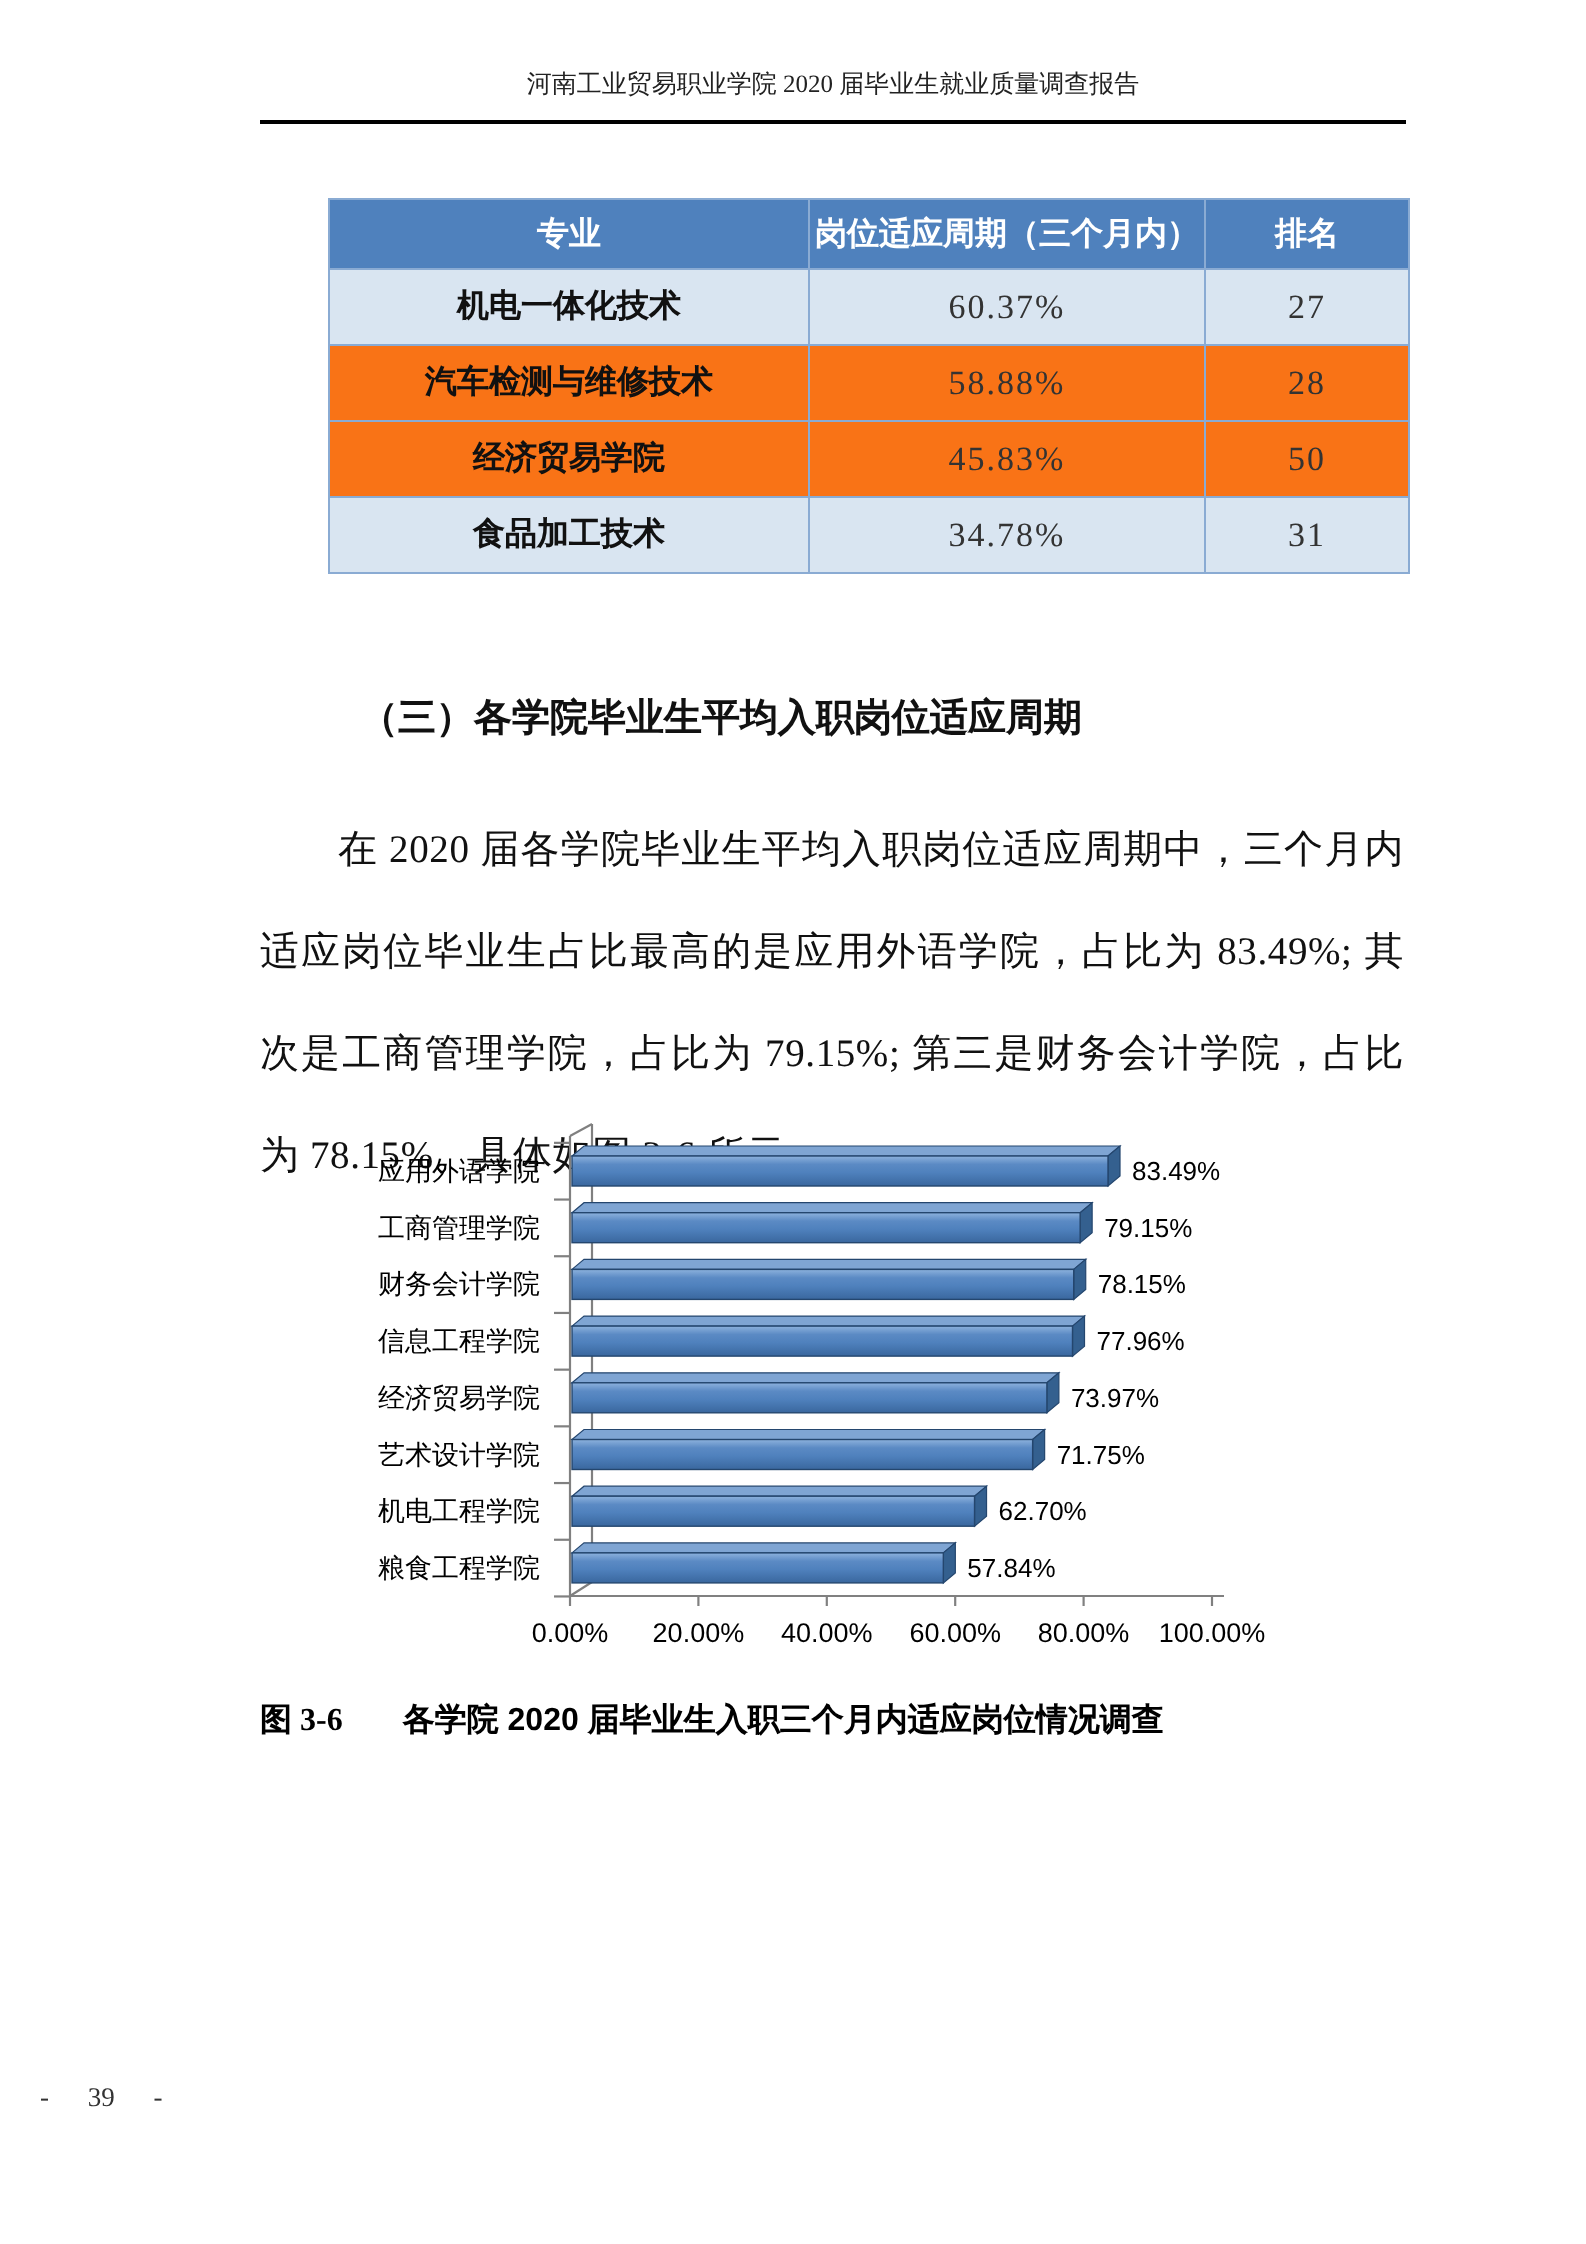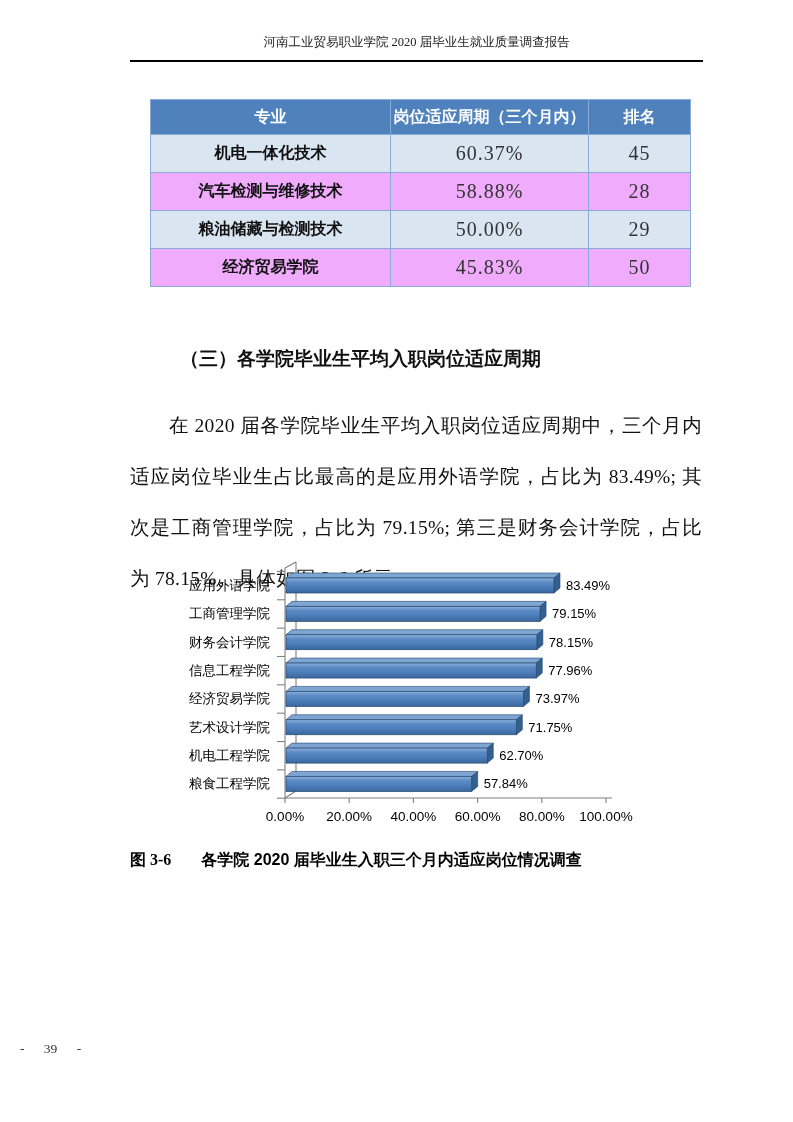--- a/index.html
+++ b/index.html
@@ -10,44 +10,44 @@
     overflow:hidden; margin:0 auto;
   }
   
   .doc-header {
     position:absolute; top:34px; left:110px; width:573px;
     text-align:center; font-size:12.5px; color:#222;
     padding-bottom:9px; border-bottom:2px solid #000;
   }
   
   .data-table {
-    position:absolute; top:99px; left:130px; width:540px;
+    position:absolute; top:99px; left:144px; width:540px;
     border-collapse:collapse; table-layout:fixed;
   }
   .data-table col.c1 { width:240px; }
   .data-table col.c2 { width:198px; }
   .data-table col.c3 { width:102px; }
   .data-table th {
     background:#4f81bd; color:#ffffff; font-weight:bold;
     font-family:"Liberation Sans","DejaVu Sans",sans-serif;
     font-size:16px; height:35px; text-align:center;
     border:1px solid #8aabd3;
   }
   .data-table td {
     height:38px; text-align:center; vertical-align:middle;
-    border:1px solid #8aabd3; background:#f0abfc;
+    border:1px solid #8aabd3; background:#f97316;
   }
   .data-table tr.alt td { background:#d9e5f1; }
   .data-table td.major {
     font-family:"Liberation Sans","DejaVu Sans",sans-serif;
     font-weight:bold; font-size:16px; color:#111;
   }
   .data-table td.value, .data-table td.rank {
     font-family:"Liberation Serif","DejaVu Serif",serif;
-    font-size:20px; color:#333; letter-spacing:1px;
+    font-size:17px; color:#333; letter-spacing:1px;
   }
   
   .section-heading {
     position:absolute; top:346px; left:110px; width:573px;
     padding-left:50px; font-size:19px; font-weight:bold; color:#111;
   }
   .body-paragraph {
     position:absolute; top:400px; left:110px; width:572px;
     font-size:19.5px; line-height:51px; text-align:justify;
     text-indent:39px; color:#111; letter-spacing:0.3px;
@@ -87,36 +87,36 @@
       <tr>
         <th>专业</th>
         <th>岗位适应周期（三个月内）</th>
         <th>排名</th>
       </tr>
     </thead>
     <tbody>
       <tr class="alt">
         <td class="major">机电一体化技术</td>
         <td class="value">60.37%</td>
-        <td class="rank">45</td>
+        <td class="rank">27</td>
       </tr>
       <tr>
         <td class="major">汽车检测与维修技术</td>
         <td class="value">58.88%</td>
         <td class="rank">28</td>
       </tr>
-      <tr class="alt">
-        <td class="major">粮油储藏与检测技术</td>
-        <td class="value">50.00%</td>
-        <td class="rank">29</td>
-      </tr>
       <tr>
         <td class="major">经济贸易学院</td>
         <td class="value">45.83%</td>
         <td class="rank">50</td>
+      </tr>
+      <tr class="alt">
+        <td class="major">食品加工技术</td>
+        <td class="value">34.78%</td>
+        <td class="rank">31</td>
       </tr>
     </tbody>
   </table>
 
   <div class="section-heading">（三）各学院毕业生平均入职岗位适应周期</div>
 
   <div class="body-paragraph">在 2020 届各学院毕业生平均入职岗位适应周期中，三个月内适应岗位毕业生占比最高的是应用外语学院，占比为 83.49%; 其次是工商管理学院，占比为 79.15%; 第三是财务会计学院，占比为 78.15%。具体如图 3-6 所示:</div>
 
   <div class="chart-wrap" id="chart">
       <svg width="540" height="295" viewBox="0 0 540 295">

